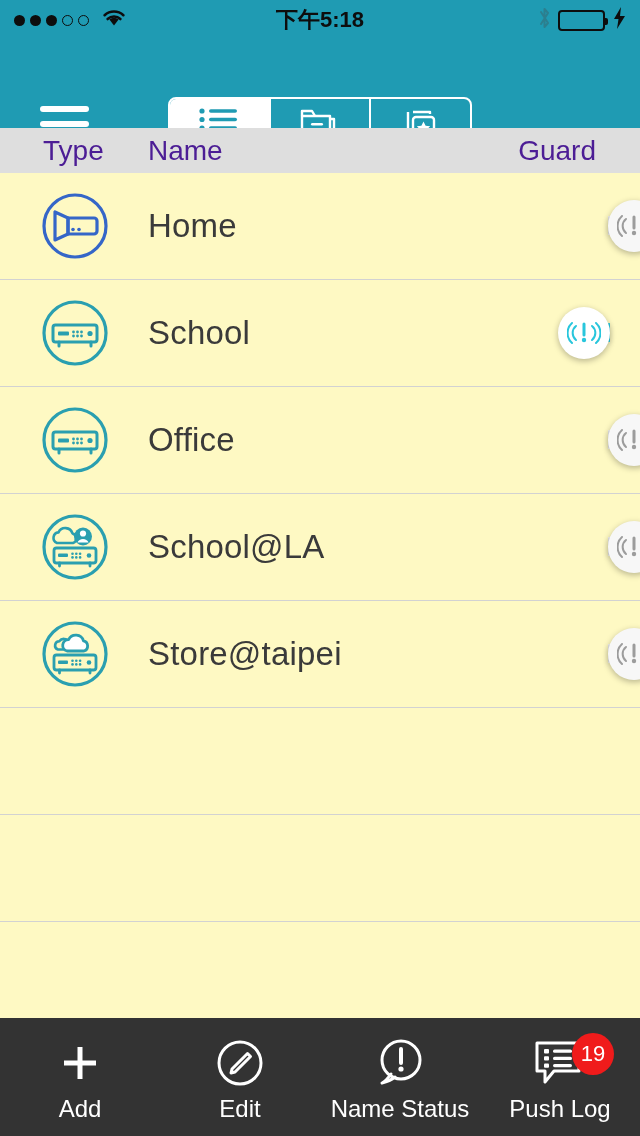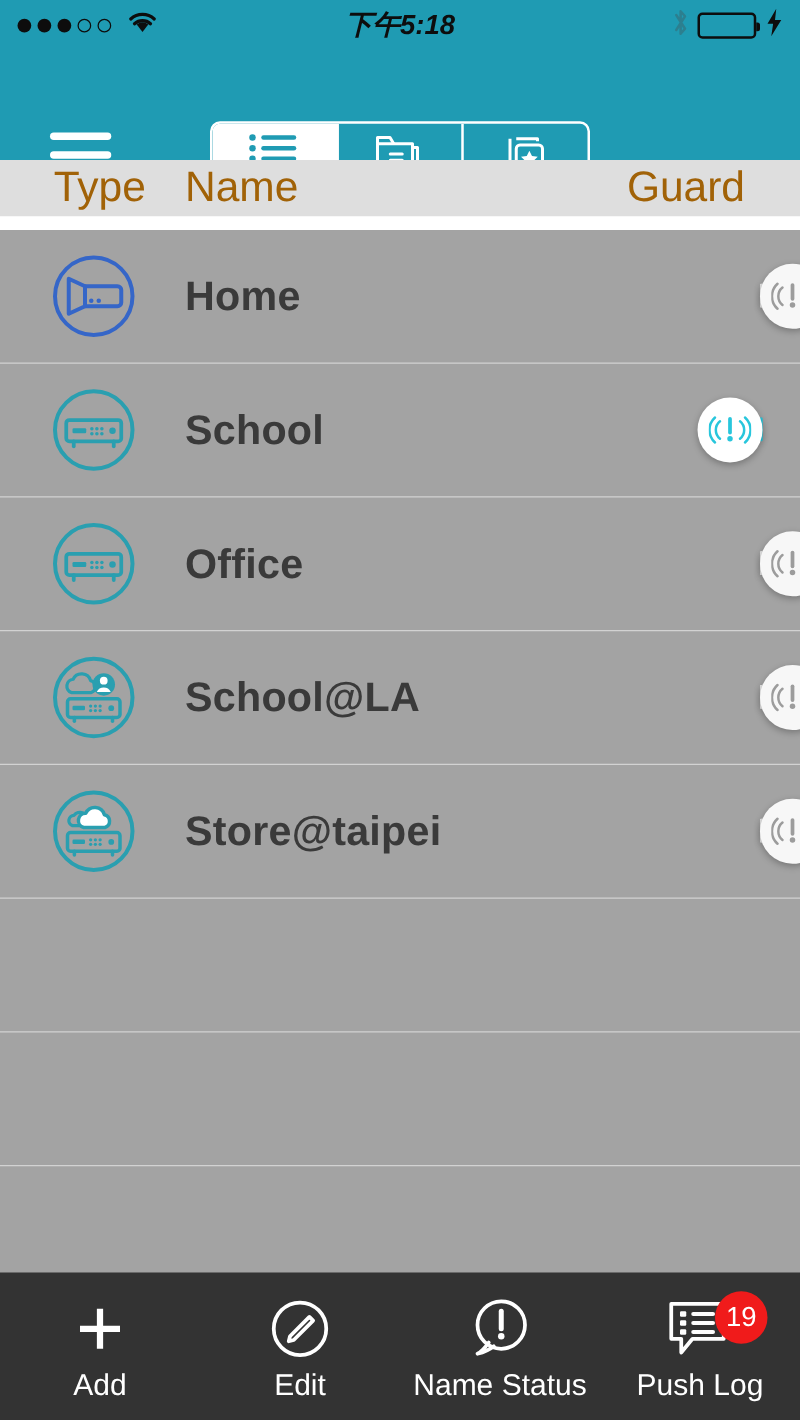--- a/index.html
+++ b/index.html
@@ -25,21 +25,20 @@
   
   .statusbar {
     position: absolute;
     left: 0; top: 0;
     width: 640px; height: 40px;
     background: #1f9bb3;
     display: flex;
     align-items: center;
     box-sizing: border-box;
     padding: 13px 14px;
-    font-style: italic;
   }
   .sb-left {
     display: flex;
     align-items: center;
     gap: 7px;
     width: 200px;
   }
   .dots { display: flex; align-items: center; gap: 5px; }
   .dot {
     width: 11px; height: 11px;
@@ -140,35 +139,34 @@
   .colheader {
     position: absolute;
     left: 0; top: 128px;
     width: 640px; height: 45px;
     background: #dedede;
   }
   .colheader .ch {
     position: absolute;
     top: 0;
     line-height: 45px;
-    font-size: 34px;
-    color: #a16207;
+    font-size: 28px;
+    color: #4c1d95;
   }
   .ch-type { left: 43px; }
   .ch-name { left: 148px; }
   .ch-guard { right: 44px; }
 
   
   .list {
     position: absolute;
-    left: 0; top: 184px;
+    left: 0; top: 173px;
     width: 640px;
     height: 845px;
-    background: #a3a3a3;
-    font-weight: bold;
+    background: #fef9c3;
   }
   .row {
     position: relative;
     height: 107px;
     width: 640px;
     border-bottom: 1px solid #d2d2d2;
     box-sizing: border-box;
     display: flex;
     align-items: center;
   }

